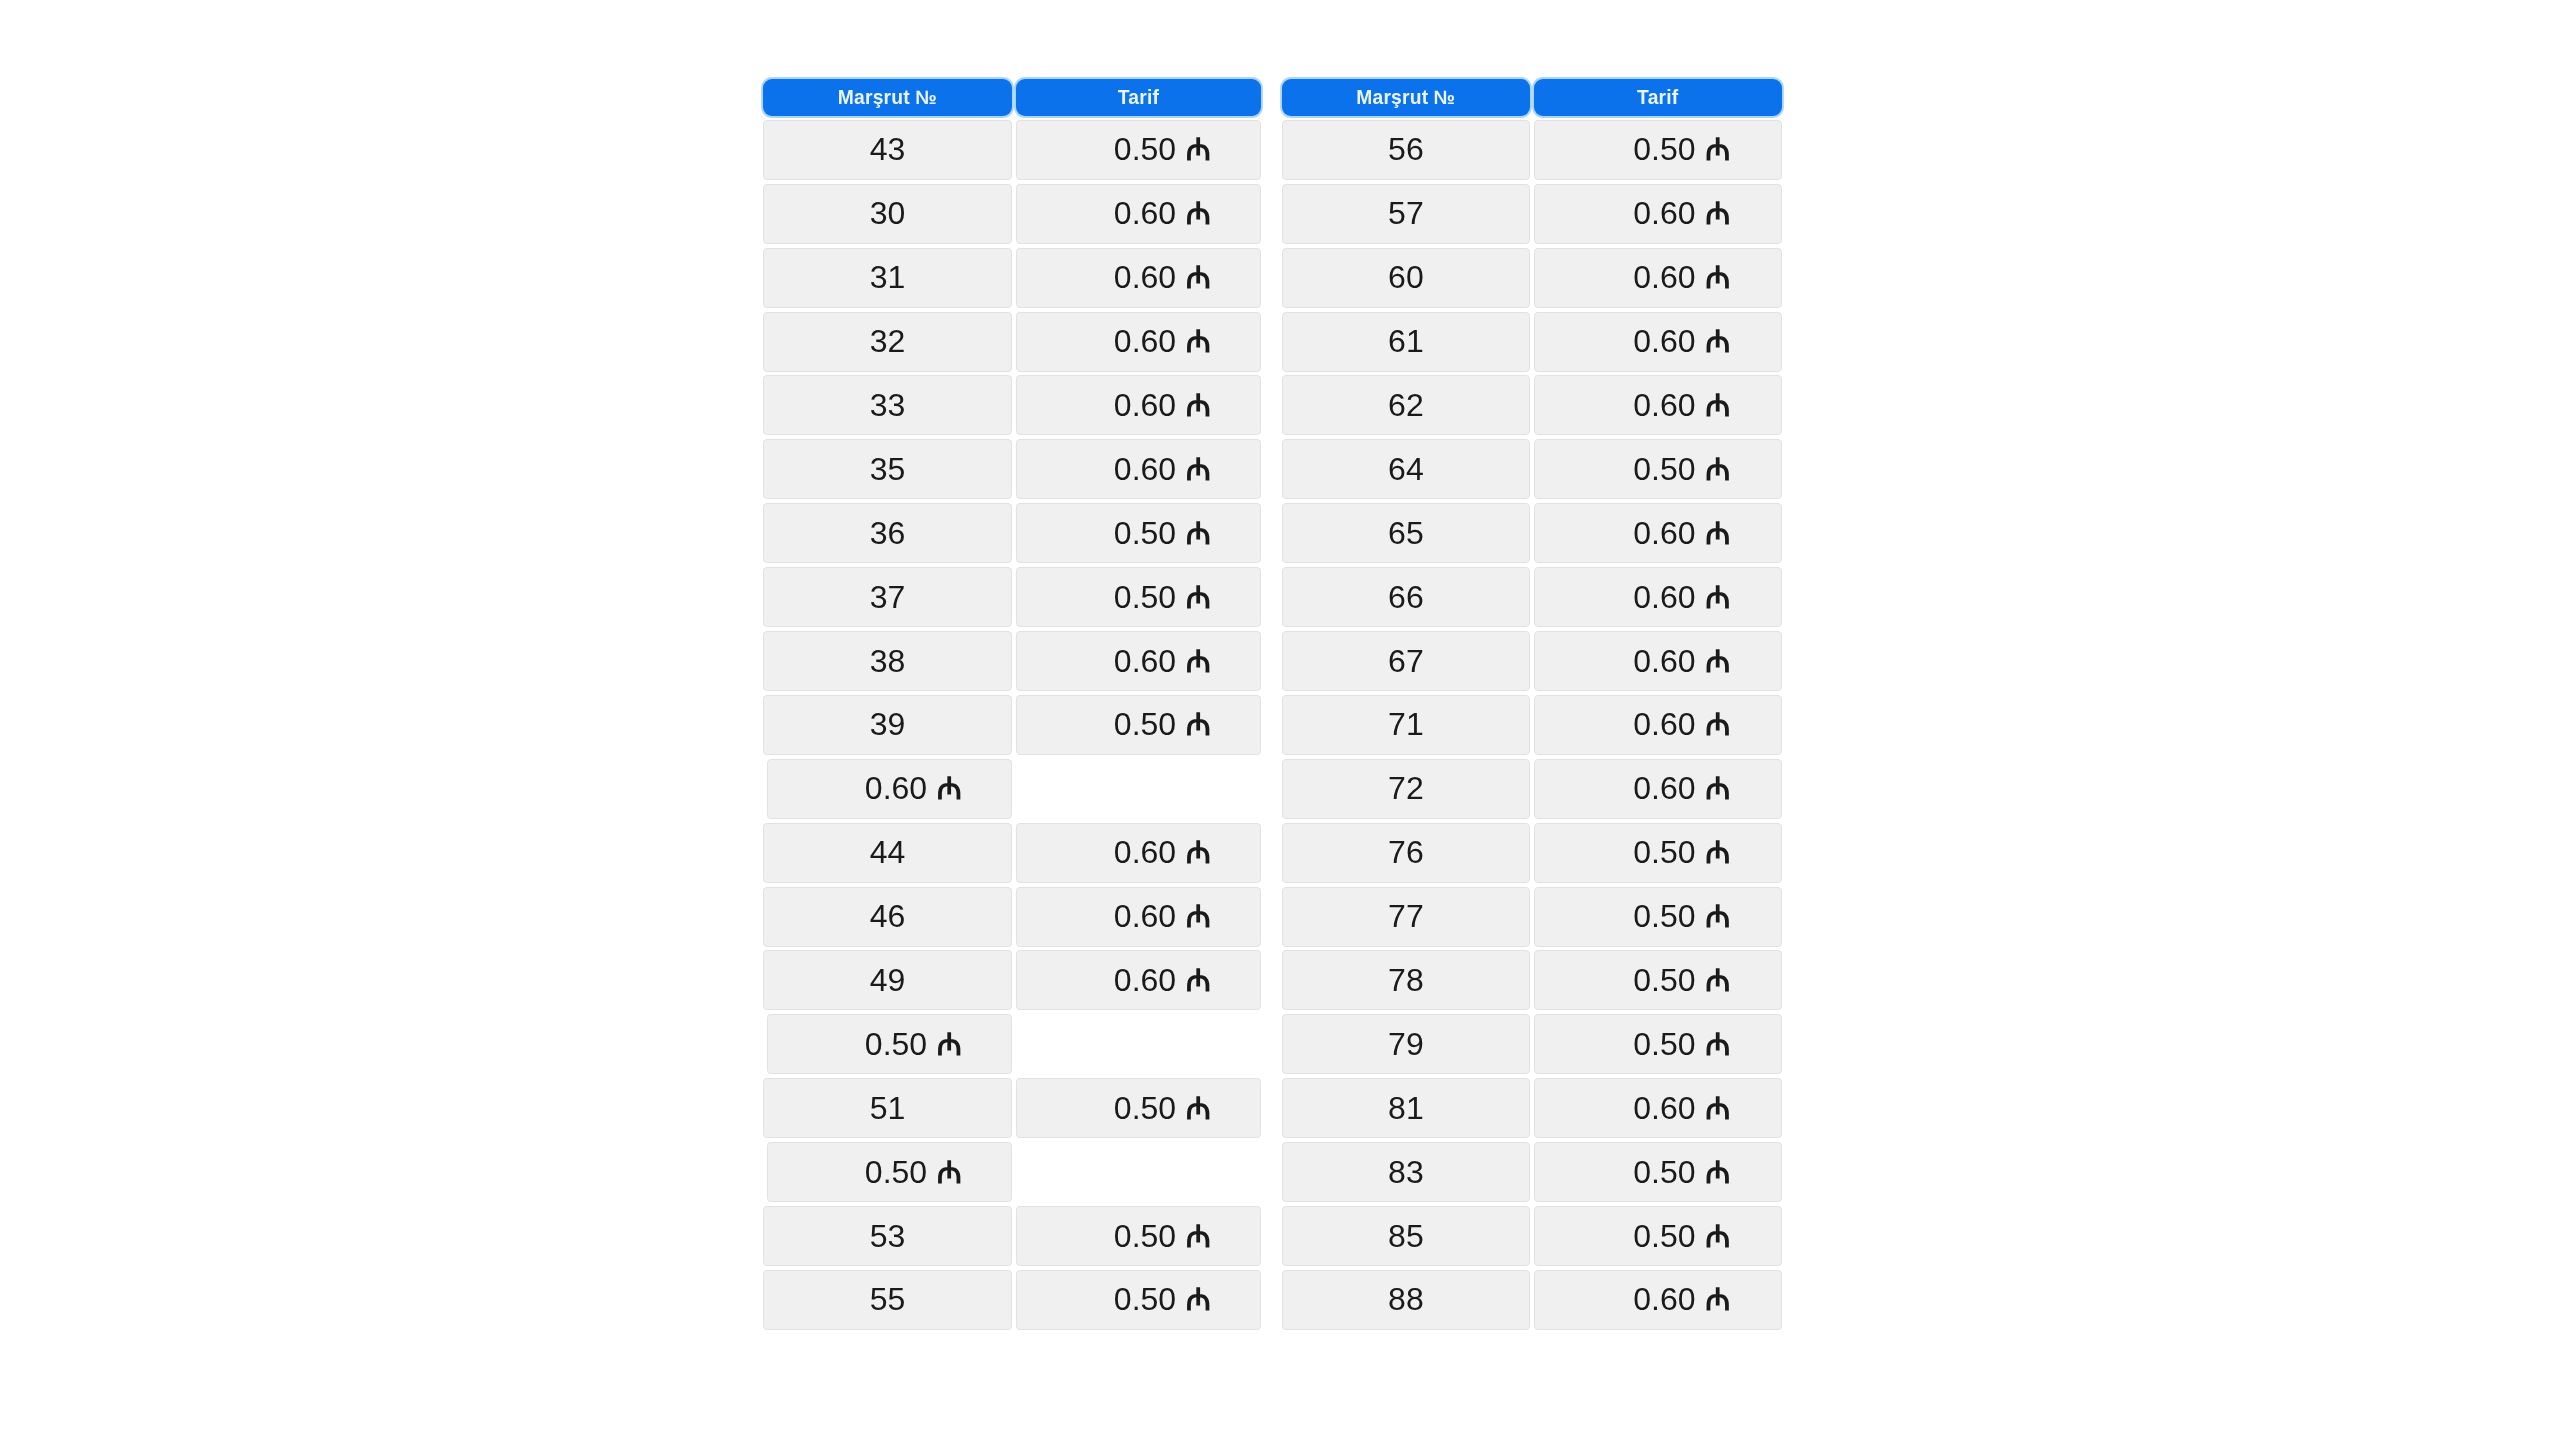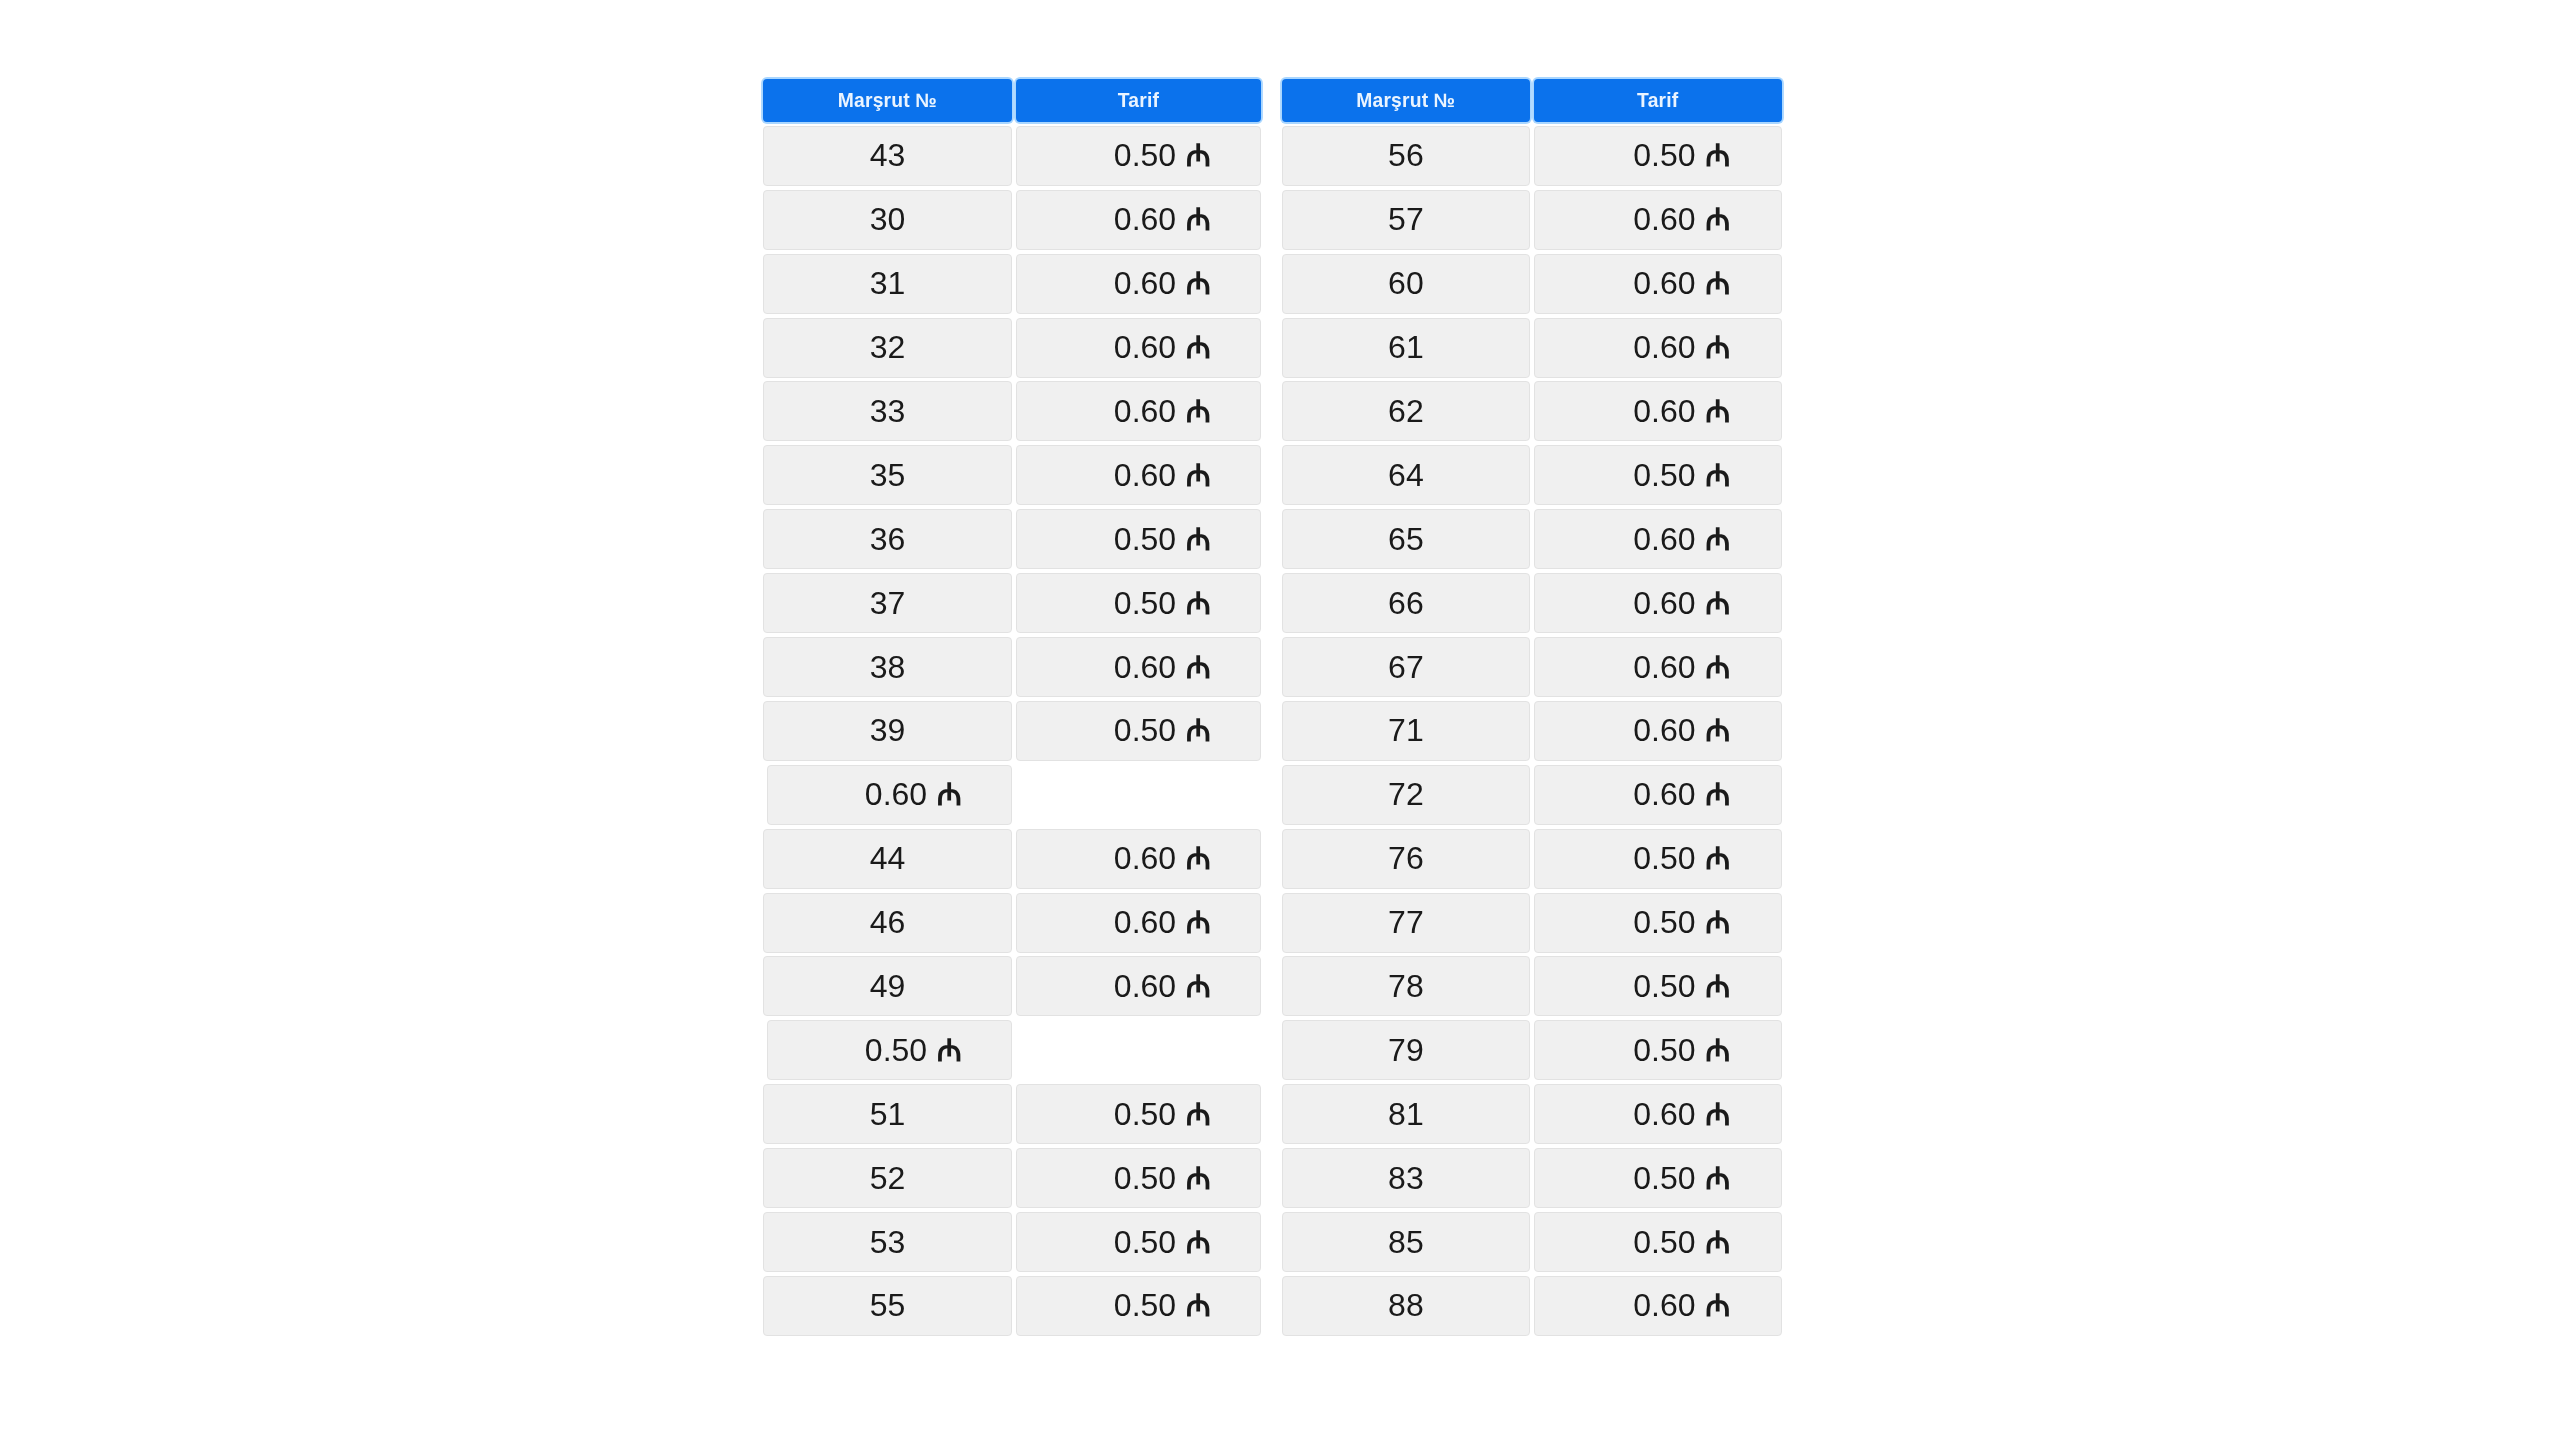--- a/index.html
+++ b/index.html
@@ -44,30 +44,30 @@
     flex-direction: row;
   }
 
   .table-header-row { margin-bottom: 3.9px; }
   .table-data-row   { margin-bottom: 3.9px; }
   .table-data-row:last-child { margin-bottom: 0; }
 
   
   .header-cell {
     box-sizing: border-box;
-    height: 43px;
+    height: 37px;
     display: flex;
     align-items: center;
     justify-content: center;
     background: #0b72ec;
     color: #eaf4ff;
     font-size: 19.3px;
     font-weight: bold;
     letter-spacing: 0.2px;
-    border-radius: 4px;
+    border-radius: 9px;
     box-shadow: 0 0 0 1.9px rgba(140,200,255,0.75);
     white-space: nowrap;
   }
 
   
   .data-cell {
     box-sizing: border-box;
     height: 60px;
     display: flex;
     align-items: center;
@@ -268,21 +268,20 @@
           <div class="data-cell col-route">51</div>
           <div class="col-gap"></div>
           <div class="data-cell col-fare">
             <span class="fare-value">
               <span class="fare-amount">0.50</span>
               <span class="currency-glyph">₼</span>
             </span>
           </div>
         </div>
         <div class="table-data-row">
-          <div class="data-cell col-route">52</div>
           <div class="col-gap"></div>
           <div class="data-cell col-fare">
             <span class="fare-value">
               <span class="fare-amount">0.50</span>
               <span class="currency-glyph">₼</span>
             </span>
           </div>
         </div>
         <div class="table-data-row">
           <div class="data-cell col-route">53</div>

